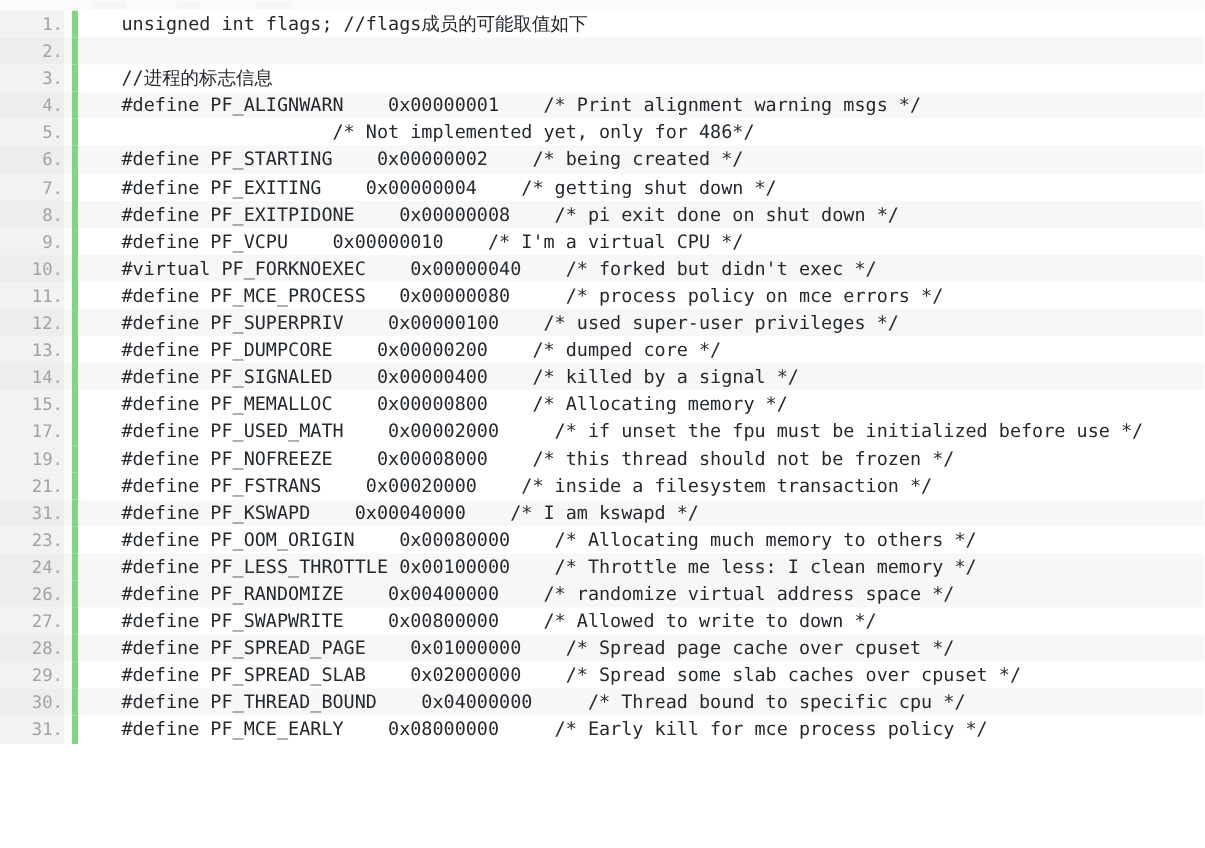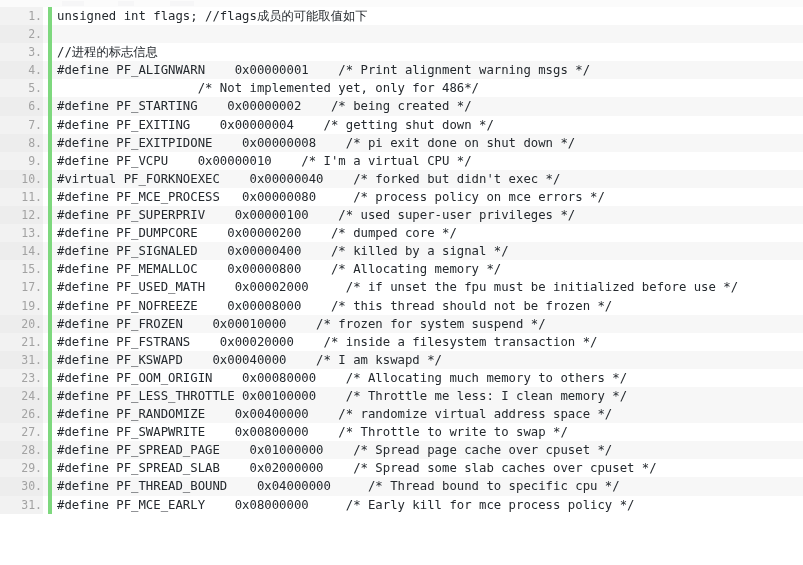--- a/index.html
+++ b/index.html
@@ -75,21 +75,21 @@
   .code-row.even .gap-cell { background: #f7f7f7; }
 
   .green-bar-cell {
     flex: 0 0 4px;
     width: 4px;
     background: #7ed87e;
   }
 
   .code-text-cell {
     flex: 1 1 auto;
-    padding-left: 5px;
+    padding-left: 29px;
     box-sizing: border-box;
     color: #24292e;
     font-size: 12.3px;
     font-family: "DejaVu Sans Mono", "Liberation Mono", monospace;
     overflow: hidden;
   }
 </style>
 </head>
 <body>
 
@@ -110,24 +110,23 @@
     <div class="code-row even"><div class="gutter-cell">8.</div><div class="gap-cell"></div><div class="green-bar-cell" style="background: rgb(126, 216, 126);"></div><div class="code-text-cell">#define PF_EXITPIDONE    0x00000008    /* pi exit done on shut down */</div></div>
     <div class="code-row odd"><div class="gutter-cell">9.</div><div class="gap-cell"></div><div class="green-bar-cell" style="background: rgb(126, 216, 126);"></div><div class="code-text-cell">#define PF_VCPU    0x00000010    /* I'm a virtual CPU */</div></div>
     <div class="code-row even"><div class="gutter-cell">10.</div><div class="gap-cell"></div><div class="green-bar-cell" style="background: rgb(126, 216, 126);"></div><div class="code-text-cell">#virtual PF_FORKNOEXEC    0x00000040    /* forked but didn't exec */</div></div>
     <div class="code-row odd"><div class="gutter-cell">11.</div><div class="gap-cell"></div><div class="green-bar-cell" style="background: rgb(126, 216, 126);"></div><div class="code-text-cell">#define PF_MCE_PROCESS   0x00000080     /* process policy on mce errors */</div></div>
     <div class="code-row even"><div class="gutter-cell">12.</div><div class="gap-cell"></div><div class="green-bar-cell" style="background: rgb(126, 216, 126);"></div><div class="code-text-cell">#define PF_SUPERPRIV    0x00000100    /* used super-user privileges */</div></div>
     <div class="code-row odd"><div class="gutter-cell">13.</div><div class="gap-cell"></div><div class="green-bar-cell" style="background: rgb(126, 216, 126);"></div><div class="code-text-cell">#define PF_DUMPCORE    0x00000200    /* dumped core */</div></div>
     <div class="code-row even"><div class="gutter-cell">14.</div><div class="gap-cell"></div><div class="green-bar-cell" style="background: rgb(126, 216, 126);"></div><div class="code-text-cell">#define PF_SIGNALED    0x00000400    /* killed by a signal */</div></div>
     <div class="code-row odd"><div class="gutter-cell">15.</div><div class="gap-cell"></div><div class="green-bar-cell" style="background: rgb(126, 216, 126);"></div><div class="code-text-cell">#define PF_MEMALLOC    0x00000800    /* Allocating memory */</div></div>
     <div class="code-row odd"><div class="gutter-cell">17.</div><div class="gap-cell"></div><div class="green-bar-cell" style="background: rgb(126, 216, 126);"></div><div class="code-text-cell">#define PF_USED_MATH    0x00002000     /* if unset the fpu must be initialized before use */</div></div>
     <div class="code-row odd"><div class="gutter-cell">19.</div><div class="gap-cell"></div><div class="green-bar-cell" style="background: rgb(126, 216, 126);"></div><div class="code-text-cell">#define PF_NOFREEZE    0x00008000    /* this thread should not be frozen */</div></div>
-    <div class="code-row even"><div class="gutter-cell">20.</div><div class="gap-cell"></div><div class="green-bar-cell" style="background: rgb(126, 216, 126);"></div><div class="code-text-cell">#define PF_FROZEN    0x00010000    /* frozen for system suspend */</div></div>
     <div class="code-row odd"><div class="gutter-cell">21.</div><div class="gap-cell"></div><div class="green-bar-cell" style="background: rgb(126, 216, 126);"></div><div class="code-text-cell">#define PF_FSTRANS    0x00020000    /* inside a filesystem transaction */</div></div>
     <div class="code-row even"><div class="gutter-cell">31.</div><div class="gap-cell"></div><div class="green-bar-cell" style="background: rgb(126, 216, 126);"></div><div class="code-text-cell">#define PF_KSWAPD    0x00040000    /* I am kswapd */</div></div>
     <div class="code-row odd"><div class="gutter-cell">23.</div><div class="gap-cell"></div><div class="green-bar-cell" style="background: rgb(126, 216, 126);"></div><div class="code-text-cell">#define PF_OOM_ORIGIN    0x00080000    /* Allocating much memory to others */</div></div>
     <div class="code-row even"><div class="gutter-cell">24.</div><div class="gap-cell"></div><div class="green-bar-cell" style="background: rgb(126, 216, 126);"></div><div class="code-text-cell">#define PF_LESS_THROTTLE 0x00100000    /* Throttle me less: I clean memory */</div></div>
     <div class="code-row even"><div class="gutter-cell">26.</div><div class="gap-cell"></div><div class="green-bar-cell" style="background: rgb(126, 216, 126);"></div><div class="code-text-cell">#define PF_RANDOMIZE    0x00400000    /* randomize virtual address space */</div></div>
-    <div class="code-row odd"><div class="gutter-cell">27.</div><div class="gap-cell"></div><div class="green-bar-cell" style="background: rgb(126, 216, 126);"></div><div class="code-text-cell">#define PF_SWAPWRITE    0x00800000    /* Throttle to write to swap */</div></div>
+    <div class="code-row odd"><div class="gutter-cell">27.</div><div class="gap-cell"></div><div class="green-bar-cell" style="background: rgb(126, 216, 126);"></div><div class="code-text-cell">#define PF_SWAPWRITE    0x00800000    /* Allowed to write to down */</div></div>
     <div class="code-row even"><div class="gutter-cell">28.</div><div class="gap-cell"></div><div class="green-bar-cell" style="background: rgb(126, 216, 126);"></div><div class="code-text-cell">#define PF_SPREAD_PAGE    0x01000000    /* Spread page cache over cpuset */</div></div>
     <div class="code-row odd"><div class="gutter-cell">29.</div><div class="gap-cell"></div><div class="green-bar-cell" style="background: rgb(126, 216, 126);"></div><div class="code-text-cell">#define PF_SPREAD_SLAB    0x02000000    /* Spread some slab caches over cpuset */</div></div>
     <div class="code-row even"><div class="gutter-cell">30.</div><div class="gap-cell"></div><div class="green-bar-cell" style="background: rgb(126, 216, 126);"></div><div class="code-text-cell">#define PF_THREAD_BOUND    0x04000000     /* Thread bound to specific cpu */</div></div>
     <div class="code-row odd"><div class="gutter-cell">31.</div><div class="gap-cell"></div><div class="green-bar-cell" style="background: rgb(126, 216, 126);"></div><div class="code-text-cell">#define PF_MCE_EARLY    0x08000000     /* Early kill for mce process policy */</div></div>
   </div>
 
 </body></html>

